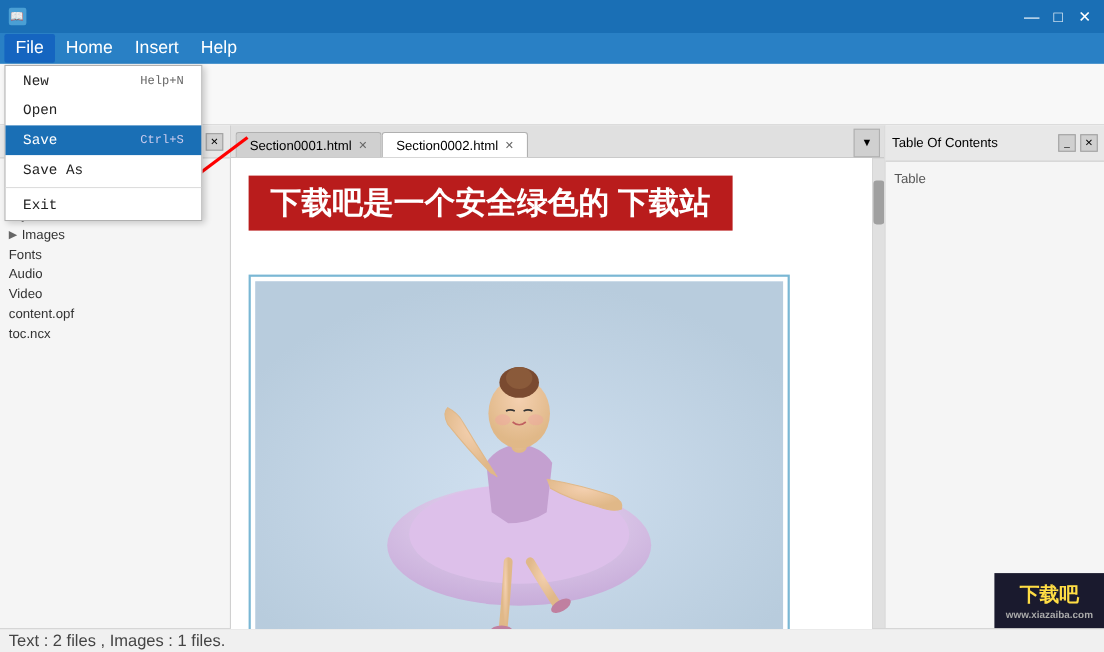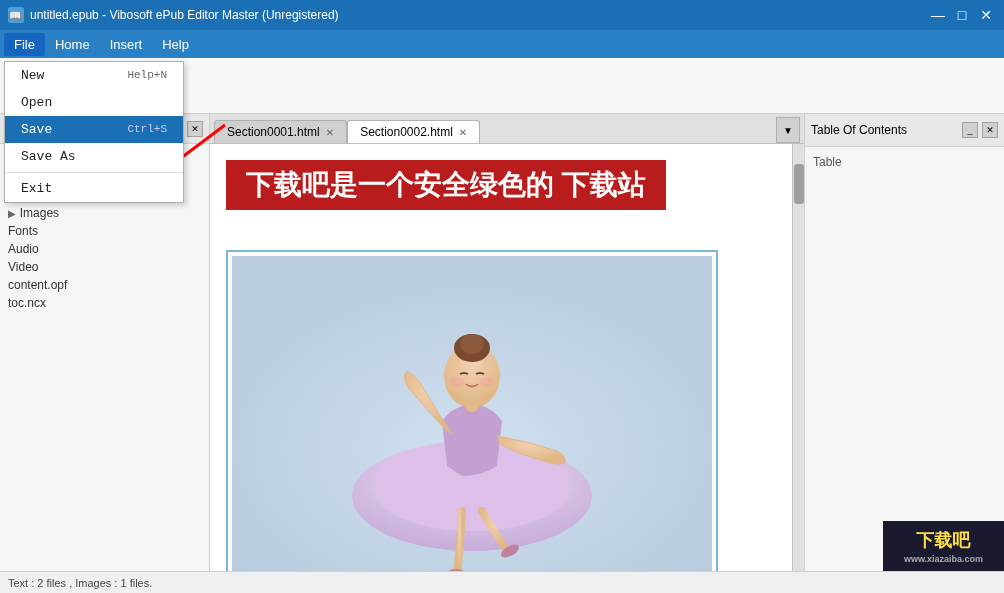--- a/index.html
+++ b/index.html
@@ -45,21 +45,21 @@
       background: #2980c5;
       display: flex;
       align-items: center;
       padding: 0 4px;
     }
     .menu-item {
       padding: 4px 10px;
       color: white;
       cursor: pointer;
       border-radius: 2px;
-      font-size: 13px;
+      font-size: 16px;
     }
     .menu-item.file-active { background: #1565c0; }
 
     
     .toolbar {
       height: 56px;
       background: #f8f8f8;
       border-bottom: 1px solid #d0d0d0;
       display: flex;
       align-items: center;
@@ -251,21 +251,21 @@
     }
 
     
     .status-bar {
       height: 22px;
       background: #f0f0f0;
       border-top: 1px solid #d0d0d0;
       display: flex;
       align-items: center;
       padding: 0 8px;
-      font-size: 11px;
+      font-size: 15px;
       color: #444;
     }
 
     
     .dropdown-menu {
       position: absolute;
       top: 28px;
       left: 0;
       width: 180px;
       background: white;
@@ -295,21 +295,21 @@
       left: 155px;
       z-index: 500;
       pointer-events: none;
     }
 
     
     .watermark {
       position: absolute;
       bottom: 22px;
       right: 0;
-      width: 121px;
+      width: 100px;
       height: 50px;
       background: #1a1a2e;
       display: flex;
       flex-direction: column;
       align-items: center;
       justify-content: center;
       color: #ffdd44;
       font-size: 18px;
       font-weight: bold;
       z-index: 100;
@@ -348,21 +348,20 @@
     .file-menu-wrapper {
       position: relative;
     }
   </style>
 </head>
 <body>
 
 <div class="title-bar">
   <div class="title-bar-left">
     <div class="title-icon">📖</div>
-    <span class="title-text">untitled.epub - Vibosoft ePub Editor Master (Unregistered)</span>
   </div>
   <div class="title-controls">
     <button class="title-btn">—</button>
     <button class="title-btn">□</button>
     <button class="title-btn close">✕</button>
   </div>
 </div>
 
 <div class="menu-bar" style="position:relative;">
   <div class="file-menu-wrapper">

